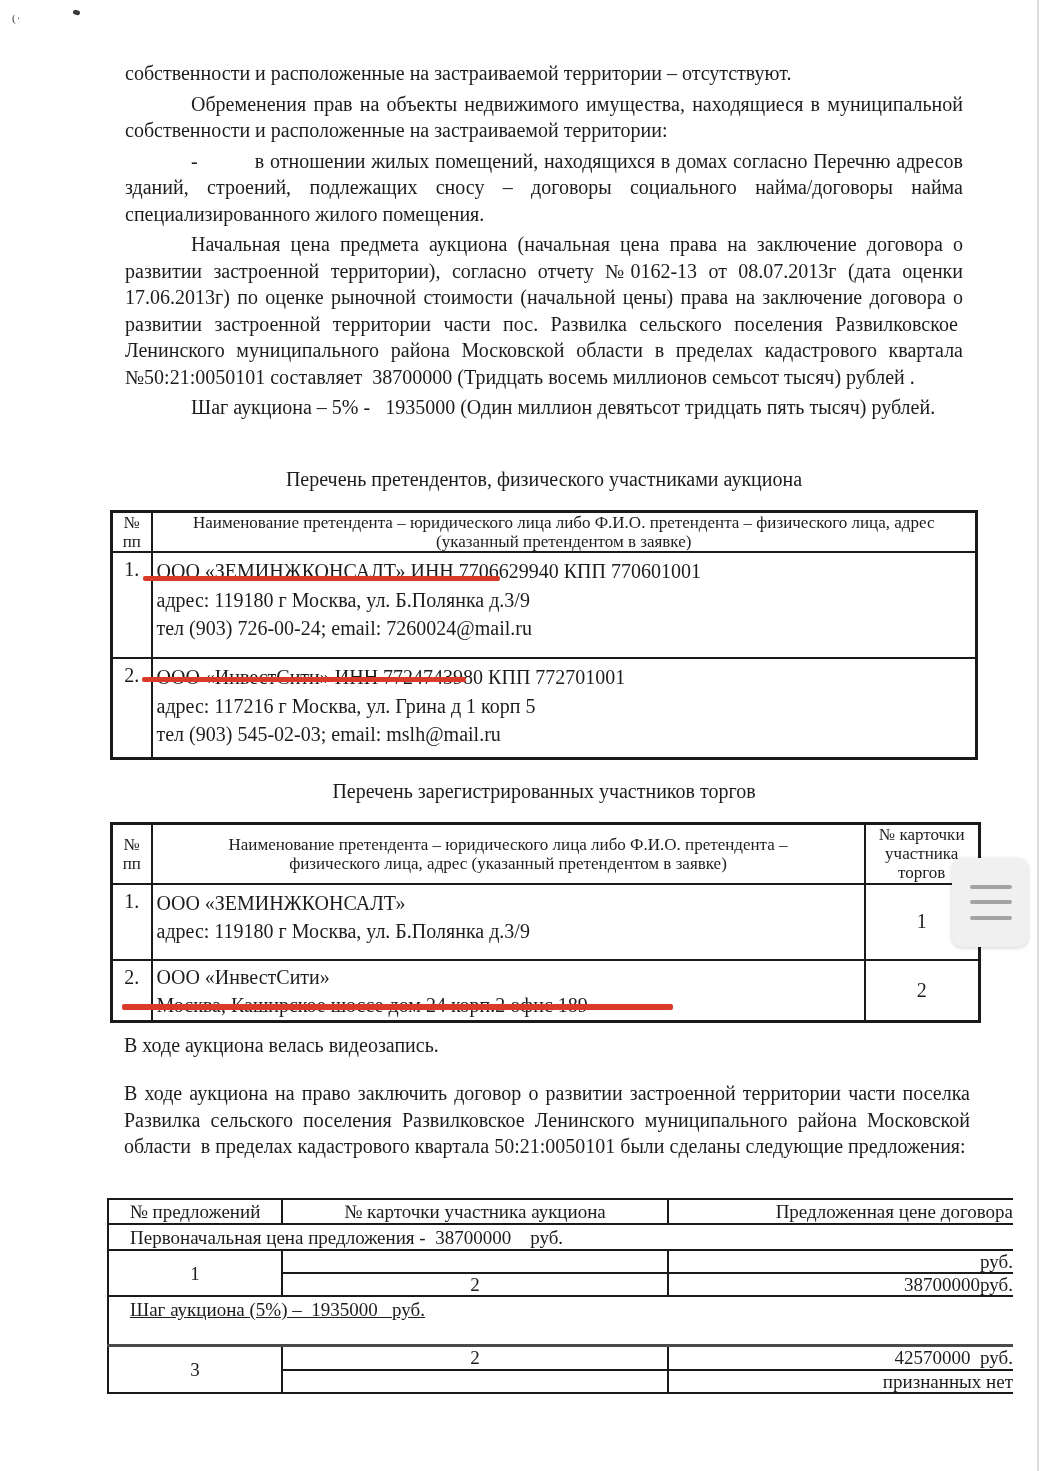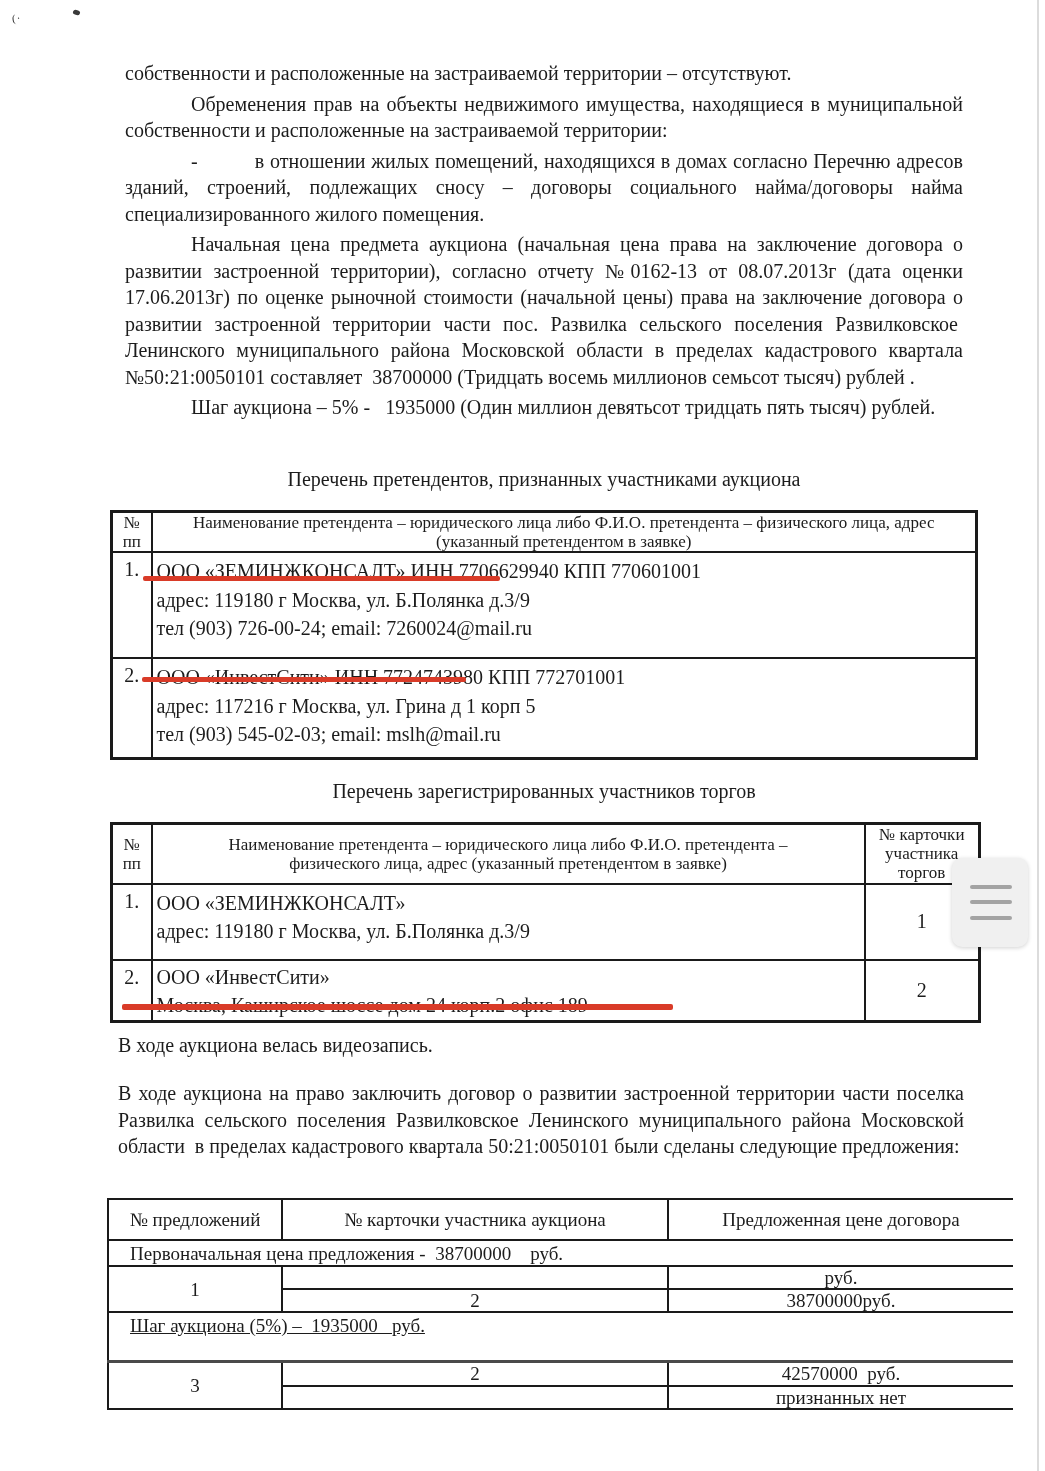--- a/index.html
+++ b/index.html
@@ -11,42 +11,42 @@
     color:#1c1c1c;
     overflow:hidden;
   }
   
   .doc-text{position:absolute;left:121px;top:56px;width:846px;font-size:20px;line-height:26.5px;}
   .doc-text p{margin:4px;text-align:justify;}
   .doc-text p.ind{text-indent:66px;}
   .title{position:absolute;left:121px;width:846px;text-align:center;font-size:20px;line-height:26px;}
   #title-1{top:466px;}
   #title-2{top:778px;}
-  .note{position:absolute;left:118px;width:846px;font-size:20px;line-height:26.5px;text-align:justify;}
+  .note{position:absolute;left:124px;width:846px;font-size:20px;line-height:26.5px;text-align:justify;}
   #video-note{top:1032px;}
   #proposals-intro{top:1080px;}
 
   
   table{border-collapse:collapse;table-layout:fixed;position:absolute;}
   td{padding:0;vertical-align:top;}
   .hdr td{text-align:center;font-size:17px;line-height:19px;vertical-align:middle;}
   .numcell{text-align:center;font-size:20px;padding-top:5px;}
   .namecell{font-size:20px;line-height:28.5px;padding:4px 6px 0 4px;}
 
   
   #table-1{left:110px;top:510px;width:865px;border:3px solid #1a1a1a;}
   #table-1 td{border:2px solid #1a1a1a;}
   
   #table-2{left:110px;top:822px;width:868px;border:3px solid #1a1a1a;}
   #table-2 td{border:2px solid #1a1a1a;}
   #table-2 .cardcell{text-align:center;font-size:20px;vertical-align:middle;}
   
   #table-3{left:107px;top:1198px;width:905px;border-left:2px solid #1a1a1a;border-top:2px solid #1a1a1a;border-bottom:2px solid #1a1a1a;}
   #table-3 td{border:2px solid #1a1a1a;font-size:19px;line-height:21px;text-align:center;vertical-align:middle;}
-  #table-3 td:last-child{border-right:none;}
+  #table-3 td:last-child{border-right:none;text-align:right;}
   #table-3 td.leftcell{text-align:left;padding-left:21px;}
   #table-3 tr.steprow td{border-bottom:3px solid #4a4a4a;vertical-align:top;padding-top:2px;text-decoration:underline;}
   #table-3 tr.h3r td{font-size:19px;}
 
   
   .red-line{position:absolute;background:#d93b28;border-radius:2px;}
   #red-underline-1{left:143px;top:576px;width:357px;height:5px;}
   #red-underline-2{left:142px;top:677px;width:324px;height:5px;}
   #red-underline-3{left:122px;top:1004px;width:551px;height:6px;}
 
@@ -77,21 +77,21 @@
   <div id="page-edge-line"></div>
 
   <div class="doc-text">
     <p>собственности и расположенные на застраиваемой территории – отсутствуют.</p>
     <p class="ind">Обременения прав на объекты недвижимого имущества, находящиеся в муниципальной собственности и расположенные на застраиваемой территории:</p>
     <p class="ind">-&nbsp;&nbsp;&nbsp;&nbsp;&nbsp;&nbsp;&nbsp;&nbsp;&nbsp; в отношении жилых помещений, находящихся в домах согласно Перечню адресов зданий, строений, подлежащих сносу – договоры социального найма/договоры найма специализированного жилого помещения.</p>
     <p class="ind">Начальная цена предмета аукциона (начальная цена права на заключение договора о развитии застроенной территории), согласно отчету №0162-13 от 08.07.2013г (дата оценки 17.06.2013г) по оценке рыночной стоимости (начальной цены) права на заключение договора о развитии застроенной территории части пос. Развилка сельского поселения Развилковское&nbsp; Ленинского муниципального района Московской области в пределах кадастрового квартала №50:21:0050101 составляет&nbsp; 38700000 (Тридцать восемь миллионов семьсот тысяч) рублей .</p>
     <p class="ind">Шаг аукциона – 5% -&nbsp;&nbsp; 1935000 (Один миллион девятьсот тридцать пять тысяч) рублей.</p>
   </div>
 
-  <div class="title" id="title-1">Перечень претендентов, признанных участниками аукциона</div>
+  <div class="title" id="title-1">Перечень претендентов, физического участниками аукциона</div>
 
   <table id="table-1">
     <colgroup>
         <col style="width:40px">
         <col style="width:825px">
       </colgroup>
     <tbody>
         <tr class="hdr" style="height:39px">
       <td>
         <div>№</div>
@@ -173,21 +173,21 @@
   <div class="note" id="video-note">В ходе аукциона велась видеозапись.</div>
   <div class="note" id="proposals-intro">В ходе аукциона на право заключить договор о развитии застроенной территории части поселка Развилка сельского поселения Развилковское Ленинского муниципального района Московской области&nbsp; в пределах кадастрового квартала 50:21:0050101 были сделаны следующие предложения:</div>
 
   <table id="table-3">
     <colgroup>
         <col style="width:174px">
         <col style="width:386px">
         <col style="width:345px">
       </colgroup>
     <tbody>
-        <tr class="h3r" style="height:41px">
+        <tr class="h3r" style="height:25px">
       <td>№ предложений</td>
       <td>№ карточки участника аукциона</td>
       <td>Предложенная цене договора</td>
     </tr>
     <tr style="height:26px">
       <td colspan="3" class="leftcell">Первоначальная цена предложения -&nbsp; 38700000&nbsp;&nbsp;&nbsp; руб.</td>
     </tr>
     <tr style="height:23px">
       <td rowspan="2">1</td>
       <td></td>

